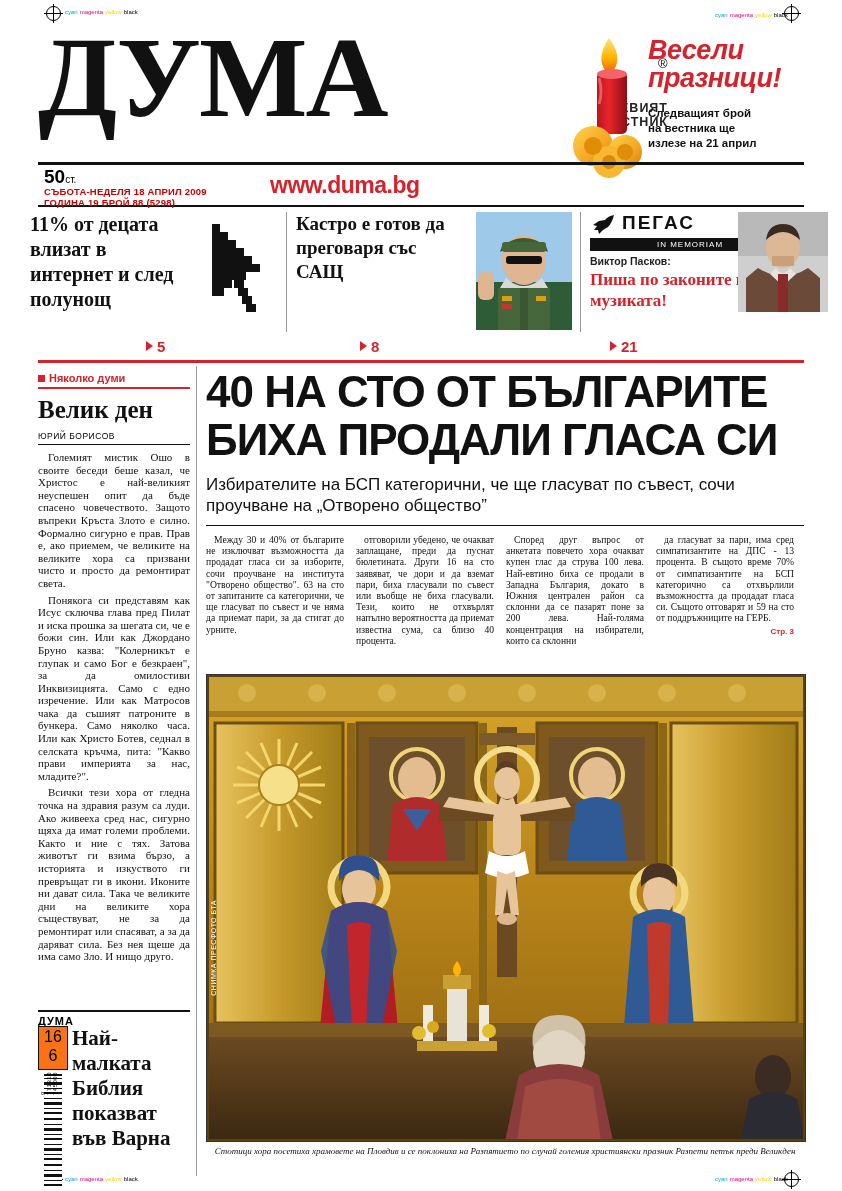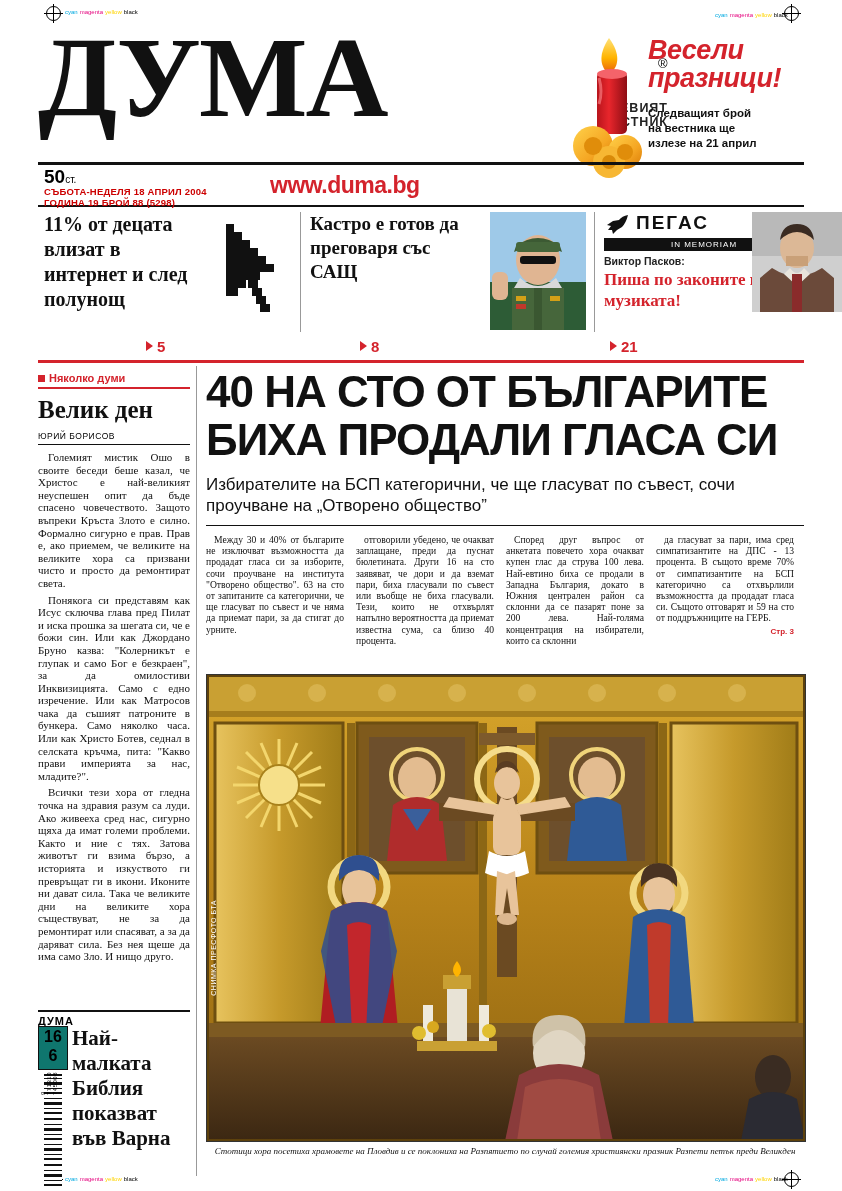--- a/index.html
+++ b/index.html
@@ -46,21 +46,21 @@
 
   .price{position:absolute;left:44px;top:166px;font-family:"Liberation Sans",sans-serif;}
   .price b{font-size:19px;font-weight:bold;}
   .price i{font-size:10px;font-style:normal;}
   .dateline{position:absolute;left:44px;top:186px;font-family:"Liberation Sans",sans-serif;
     font-size:9.5px;font-weight:bold;color:#c00;line-height:11px;letter-spacing:0.2px;}
   .site{position:absolute;left:270px;top:172px;font-family:"Liberation Sans",sans-serif;
     font-weight:bold;font-size:23px;color:#d4232c;letter-spacing:-0.5px;}
 
   
-  .teasers{position:absolute;left:38px;top:212px;width:766px;height:128px;}
+  .teasers{position:absolute;left:24px;top:212px;width:766px;height:128px;}
   .tz{position:absolute;top:0;height:120px;}
   .vline{position:absolute;top:0;width:1px;height:120px;background:#999;}
   .teaser1{left:6px;width:160px;font-family:"Liberation Serif",serif;font-weight:bold;font-size:20px;line-height:25px;color:#111;}
   .cursor{position:absolute;left:182px;top:10px;width:70px;height:100px;}
   .teaser2{left:272px;width:160px;font-family:"Liberation Serif",serif;font-weight:bold;font-size:19px;line-height:24px;color:#111;}
   .castro{position:absolute;left:452px;top:0px;width:96px;height:118px;overflow:hidden;}
   .pegas{position:absolute;left:566px;top:0;width:200px;}
   .pegas-title{font-family:"Liberation Sans",sans-serif;font-weight:bold;font-size:19px;letter-spacing:2px;color:#111;padding-left:32px;}
   .pegas-bar{margin-top:4px;background:#111;color:#fff;font-family:"Liberation Sans",sans-serif;
     font-size:8px;letter-spacing:1px;text-align:center;padding:2px 12px;}
@@ -81,22 +81,22 @@
   .kolonka-rule{height:2px;background:#d4232c;margin-top:3px;}
   .kolonka-head{font-family:"Liberation Serif",serif;font-weight:bold;font-size:25px;margin-top:7px;color:#111;}
   .author{margin-top:7px;font-family:"Liberation Sans",sans-serif;font-weight:normal;font-size:8.5px;letter-spacing:.5px;}
   .author-rule{height:1px;background:#111;margin-top:3px;margin-bottom:6px;}
   .colbody p{margin:0 0 4px 0;font-size:11px;line-height:12.6px;text-align:justify;text-indent:10px;color:#111;}
 
   
   .promo{position:absolute;left:38px;top:1010px;width:152px;}
   .promo-line{height:2px;background:#111;margin-bottom:3px;}
   .promo-flag{font-family:"Liberation Sans",sans-serif;font-weight:bold;font-size:11px;letter-spacing:1px;}
-  .promo-box{position:absolute;left:0;top:16px;width:28px;height:42px;border:1px solid #111;background:#0f766e;
-    text-align:center;font-family:"Liberation Sans",sans-serif;font-weight:bold;}
+  .promo-box{position:absolute;left:0;top:16px;width:28px;height:42px;border:1px solid #111;background:#f97316;
+    text-align:center;font-family:"Liberation Sans",sans-serif;font-weight:normal;}
   .promo-box .n1{font-size:16px;line-height:19px;}
   .promo-box .n2{font-size:16px;line-height:19px;}
   .promo-head{position:absolute;left:34px;top:16px;width:118px;font-family:"Liberation Serif",serif;
     font-weight:bold;font-size:21px;line-height:25px;color:#111;}
   .barcode{position:absolute;left:6px;top:64px;width:18px;height:116px;}
   .barcode-text{position:absolute;left:2px;top:62px;writing-mode:vertical-rl;transform:rotate(180deg);
     font-family:"Liberation Sans",sans-serif;font-size:6px;letter-spacing:0.5px;}
   .str38{position:absolute;left:100px;top:168px;font-family:"Liberation Sans",sans-serif;font-size:8px;color:#333;margin-top:40px;}
 
   .colsep{position:absolute;left:196px;top:366px;width:1px;height:810px;background:#999;}
@@ -198,21 +198,21 @@
     </div>
   </div>
 
   <div class="masthead-rule"></div>
   <div class="masthead-rule2"></div>
 
   <div class="price">
     <b>50</b><i>ст.</i>
   </div>
   <div class="dateline">
-    <div>СЪБОТА-НЕДЕЛЯ 18 АПРИЛ 2004</div>
+    <div>СЪБОТА-НЕДЕЛЯ 18 АПРИЛ 2009</div>
     <div>ГОДИНА 19 БРОЙ 88 (5298)</div>
   </div>
   <div class="site">www.duma.bg</div>
 
   <div class="teasers">
     <div class="vline" style="left:262px;"></div>
     <div class="vline" style="left:556px;"></div>
 
     <div class="tz teaser1">11% от децата влизат в интернет и след полунощ</div>
 

